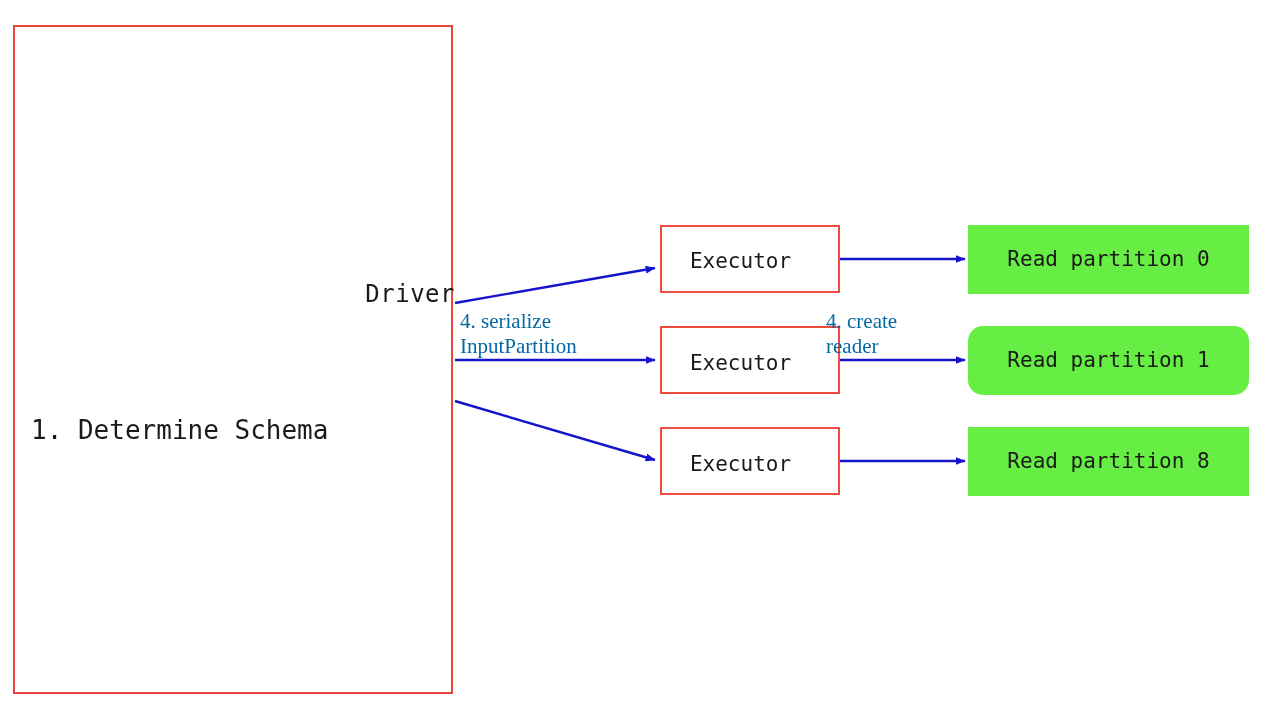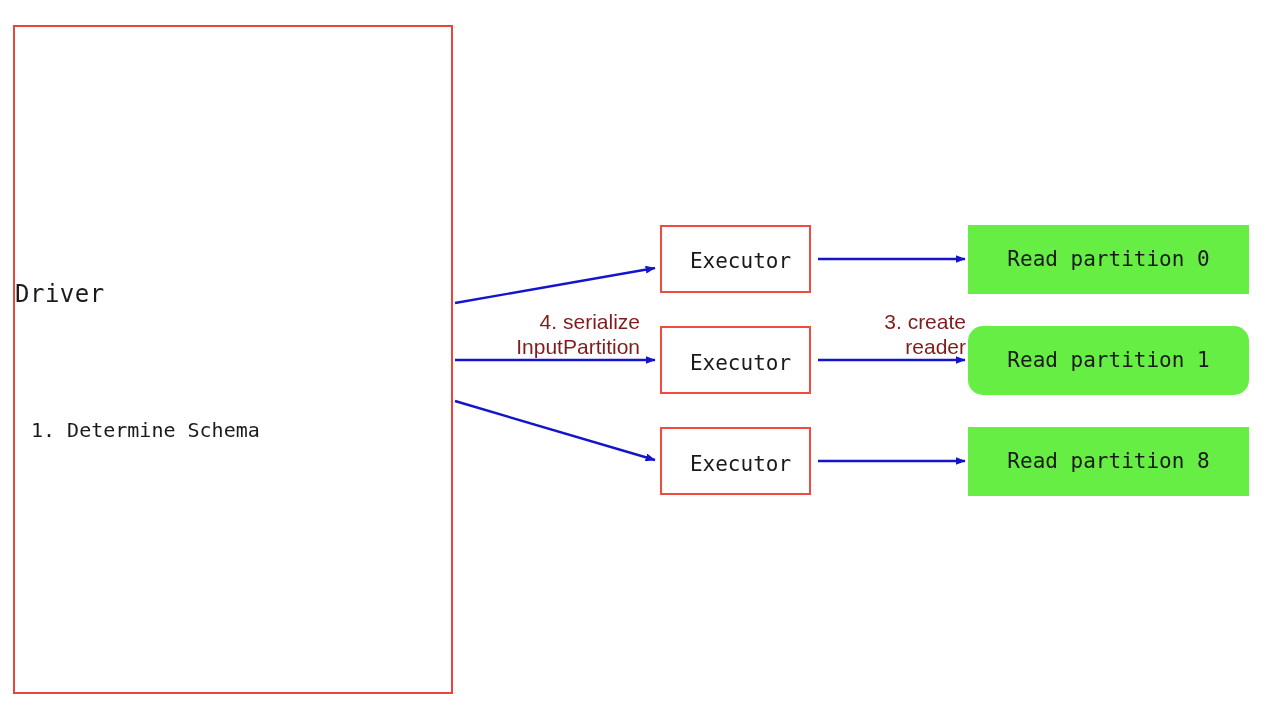--- a/index.html
+++ b/index.html
@@ -25,43 +25,43 @@
     height: 669px;
     border: 2px solid #e8453c;
     box-sizing: border-box;
     background: #ffffff;
   }
   .driver-title {
     position: absolute;
     left: 0;
     top: 253px;
     width: 440px;
-    text-align: left;
+    text-align: right;
     font-family: "DejaVu Sans Mono", monospace;
     font-size: 24px;
     color: #1a1a1a;
     letter-spacing: 0.5px;
     white-space: pre;
   }
   .driver-steps {
     position: absolute;
     left: 16px;
     top: 338px;
     font-family: "DejaVu Sans Mono", monospace;
-    font-size: 20px;
+    font-size: 26px;
     line-height: 26px;
     color: #1a1a1a;
     white-space: pre;
   }
   .driver-steps .step { display: block; }
 
   
   .exec-box {
     position: absolute;
-    width: 151px;
+    width: 180px;
     height: 68px;
     border: 2px solid #ef4b41;
     box-sizing: border-box;
     background: #ffffff;
   }
   .exec-label {
     position: absolute;
     left: 0;
     width: 157px;
     text-align: center;
@@ -96,25 +96,25 @@
     text-align: center;
     font-family: "DejaVu Sans Mono", monospace;
     font-size: 21px;
     color: #1a1a1a;
     white-space: pre;
   }
 
   
   .arrow-label {
     position: absolute;
-    font-family: Liberation Sans, sans-serif;
+    font-family: Liberation Serif, serif;
     font-size: 21px;
     line-height: 25px;
-    color: #7f1d1d;
-    text-align: right;
+    color: #0369a1;
+    text-align: left;
     white-space: pre;
   }
   .label-serialize { left: 460px; top: 309px; width: 180px; }
   .label-create    { left: 826px; top: 309px; width: 140px; }
 
   
   #arrows {
     position: absolute;
     left: 0; top: 0;
     width: 1270px;
@@ -169,16 +169,16 @@
   </div>
   <div class="part-box part-2">
     <div class="part-label">Read partition 1</div>
   </div>
   <div class="part-box part-3">
     <div class="part-label">Read partition 8</div>
   </div>
 
   <div class="arrow-label label-serialize">4. serialize
 InputPartition</div>
-  <div class="arrow-label label-create">3. create
+  <div class="arrow-label label-create">4. create
 reader</div>
 
 </div>
 
 </body></html>

